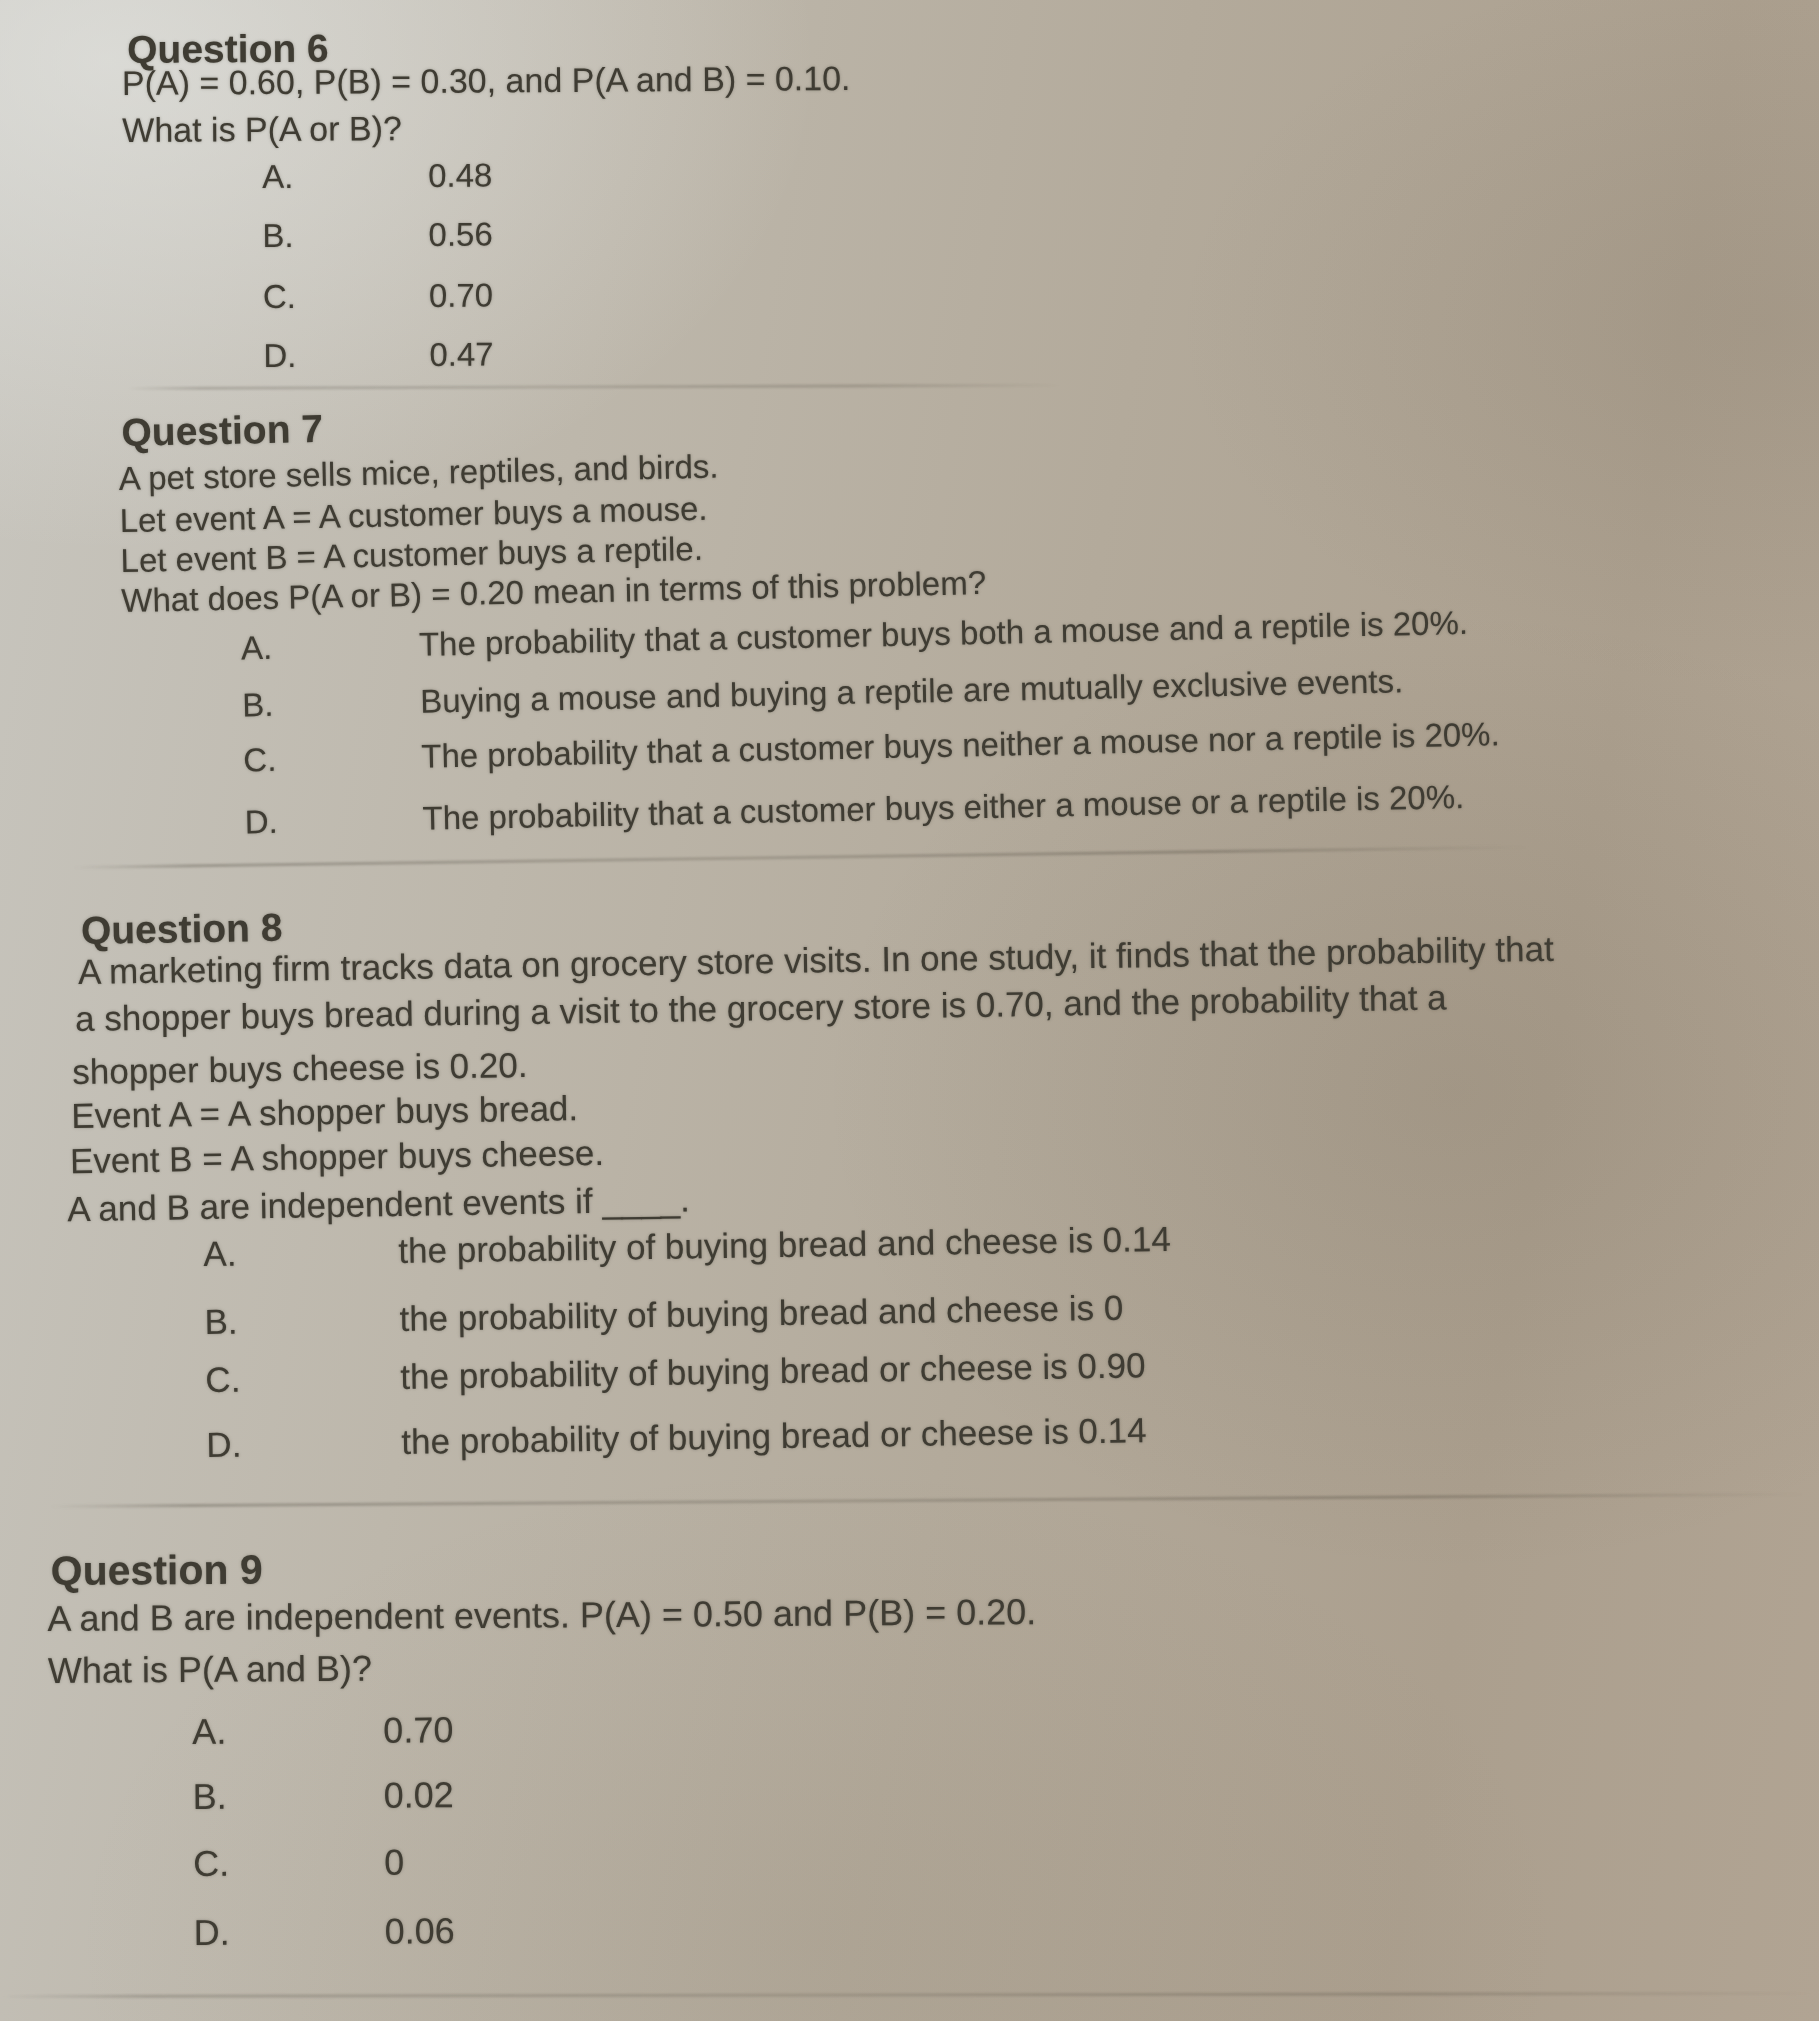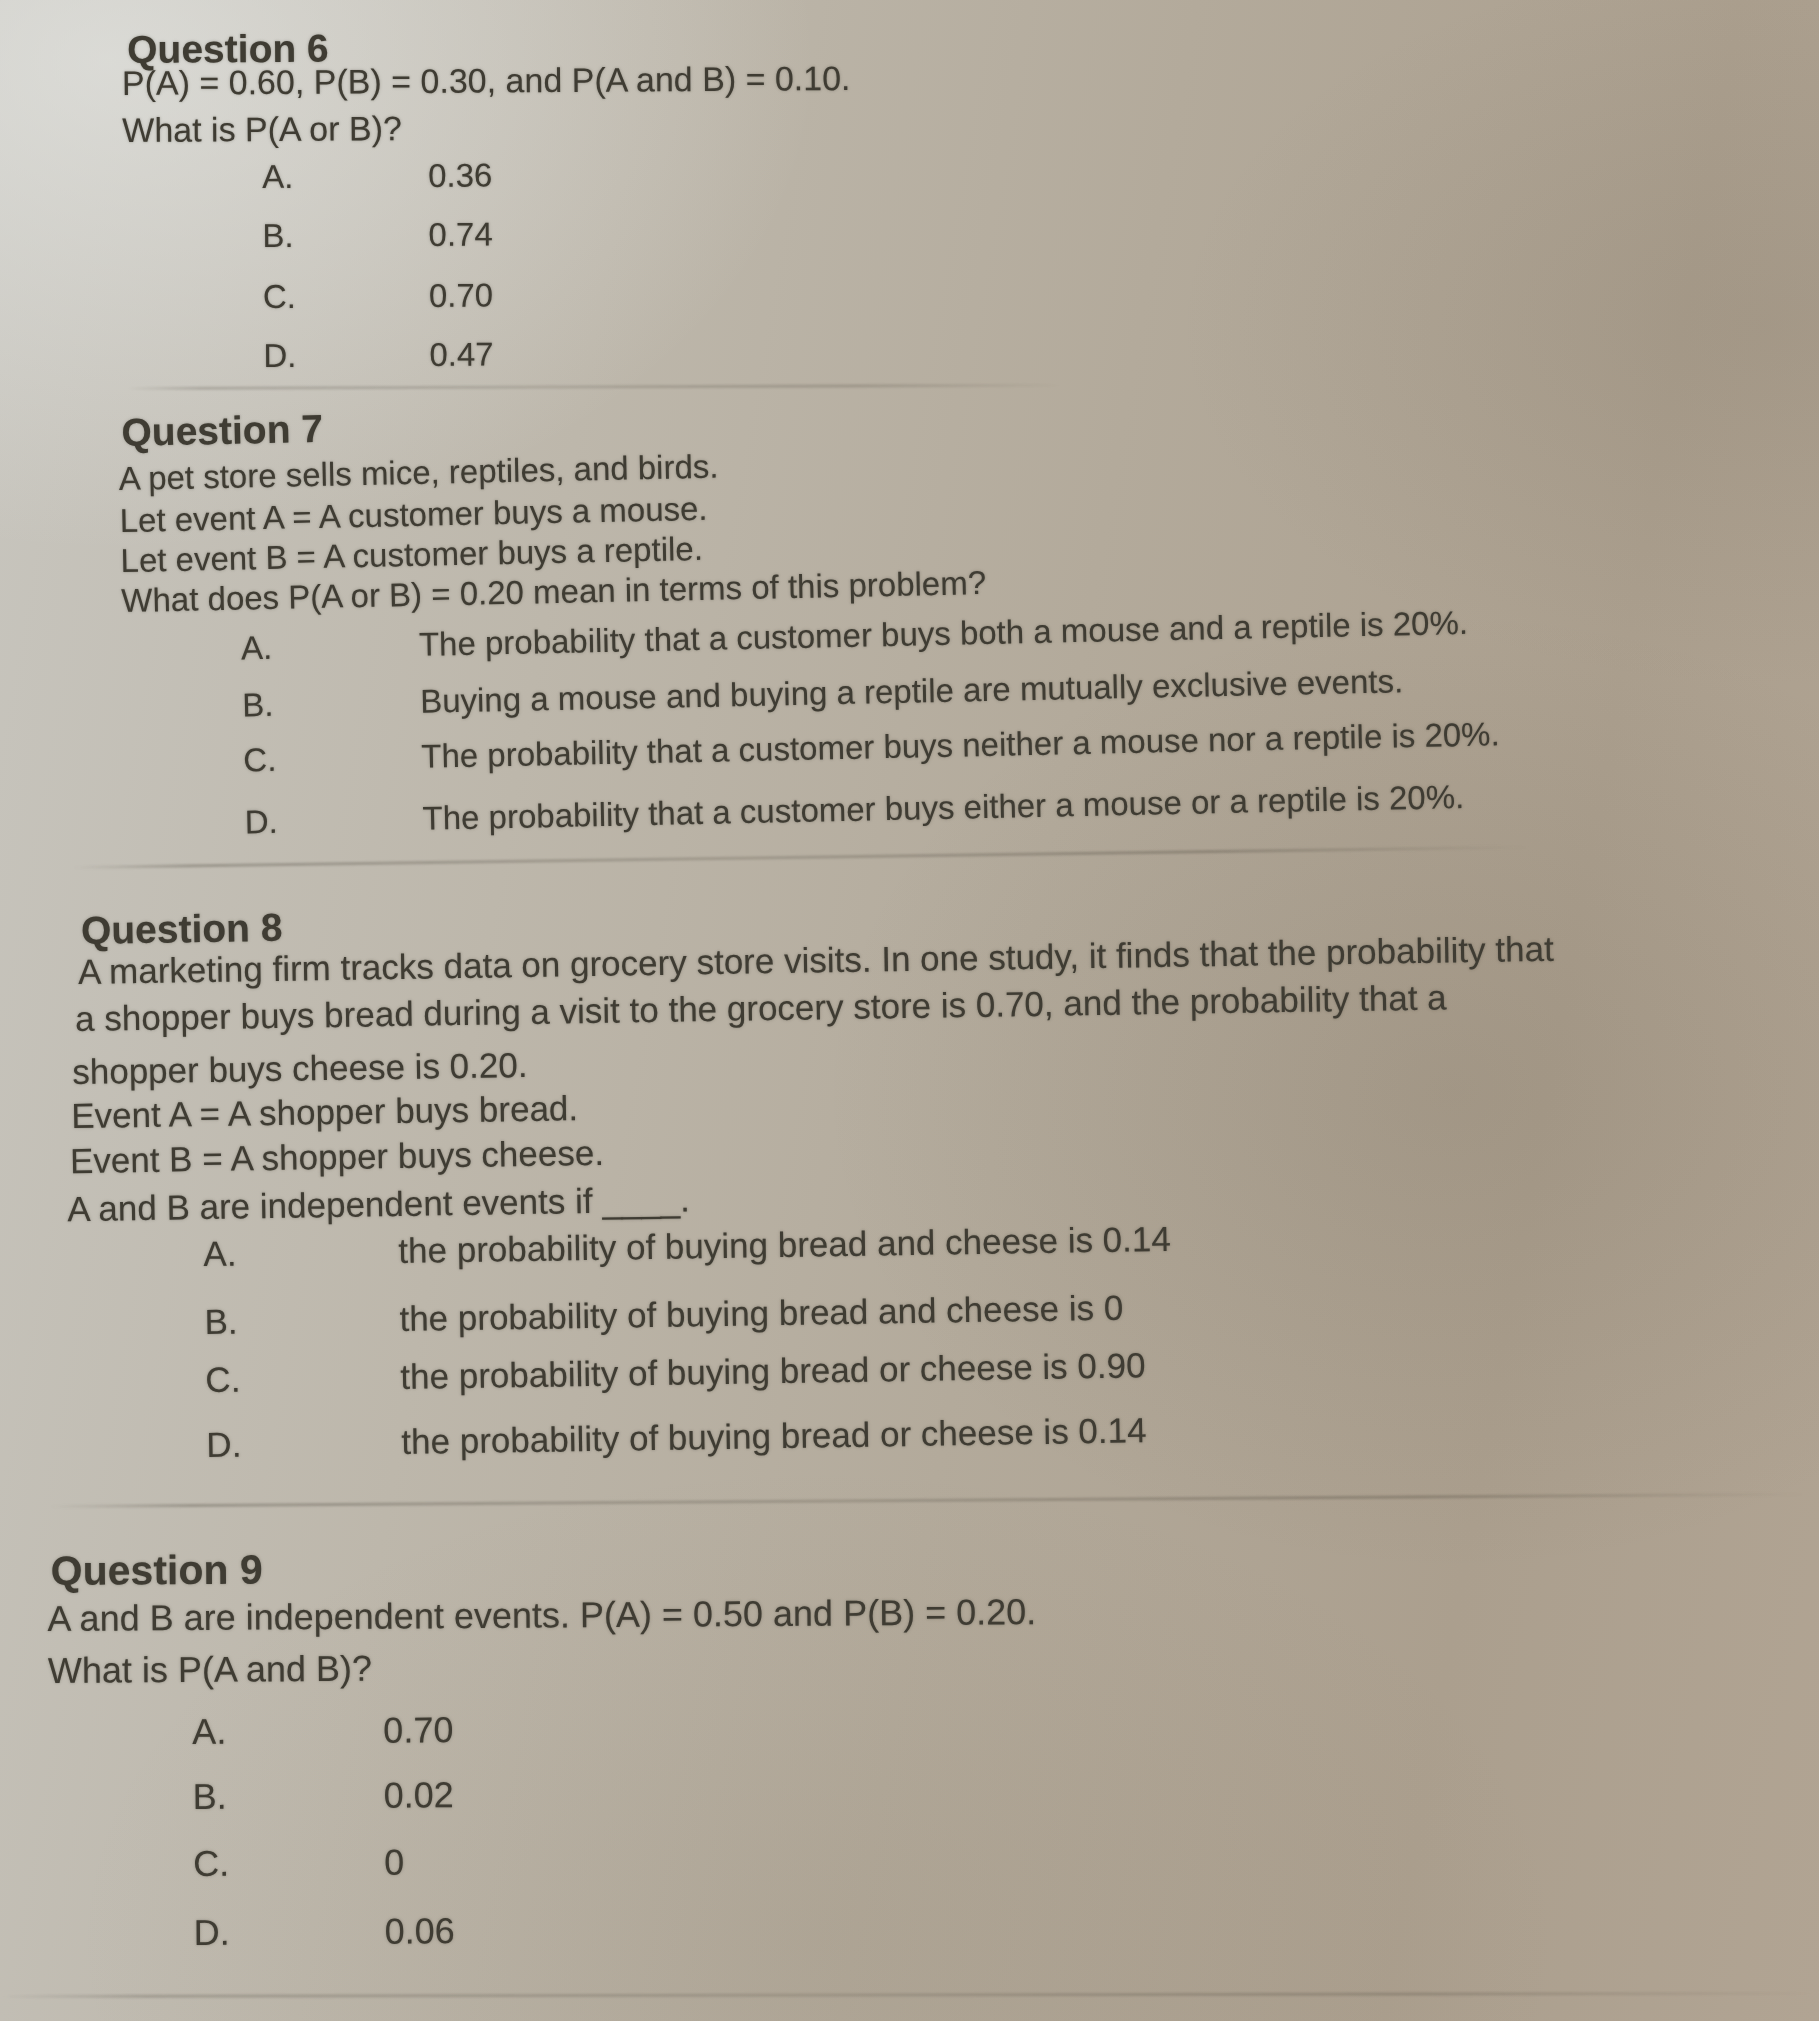--- a/index.html
+++ b/index.html
@@ -92,25 +92,25 @@
 <body>
 
 <div class="page">
 
   <section class="q q6">
     <div class="title">Question 6</div>
     <div class="line l0">P(A) = 0.60, P(B) = 0.30, and P(A and B) = 0.10.</div>
     <div class="line l1">What is P(A or B)?</div>
     <div class="opt-row o0">
       <span class="opt-letter">A.</span>
-      <span class="opt-text">0.36</span>
-    </div>
-    <div class="opt-row o1">
-      <span class="opt-letter">B.</span>
-      <span class="opt-text">0.74</span>
+      <span class="opt-text">0.48</span>
+    </div>
+    <div class="opt-row o1">
+      <span class="opt-letter">B.</span>
+      <span class="opt-text">0.56</span>
     </div>
     <div class="opt-row o2">
       <span class="opt-letter">C.</span>
       <span class="opt-text">0.70</span>
     </div>
     <div class="opt-row o3">
       <span class="opt-letter">D.</span>
       <span class="opt-text">0.47</span>
     </div>
   </section>

